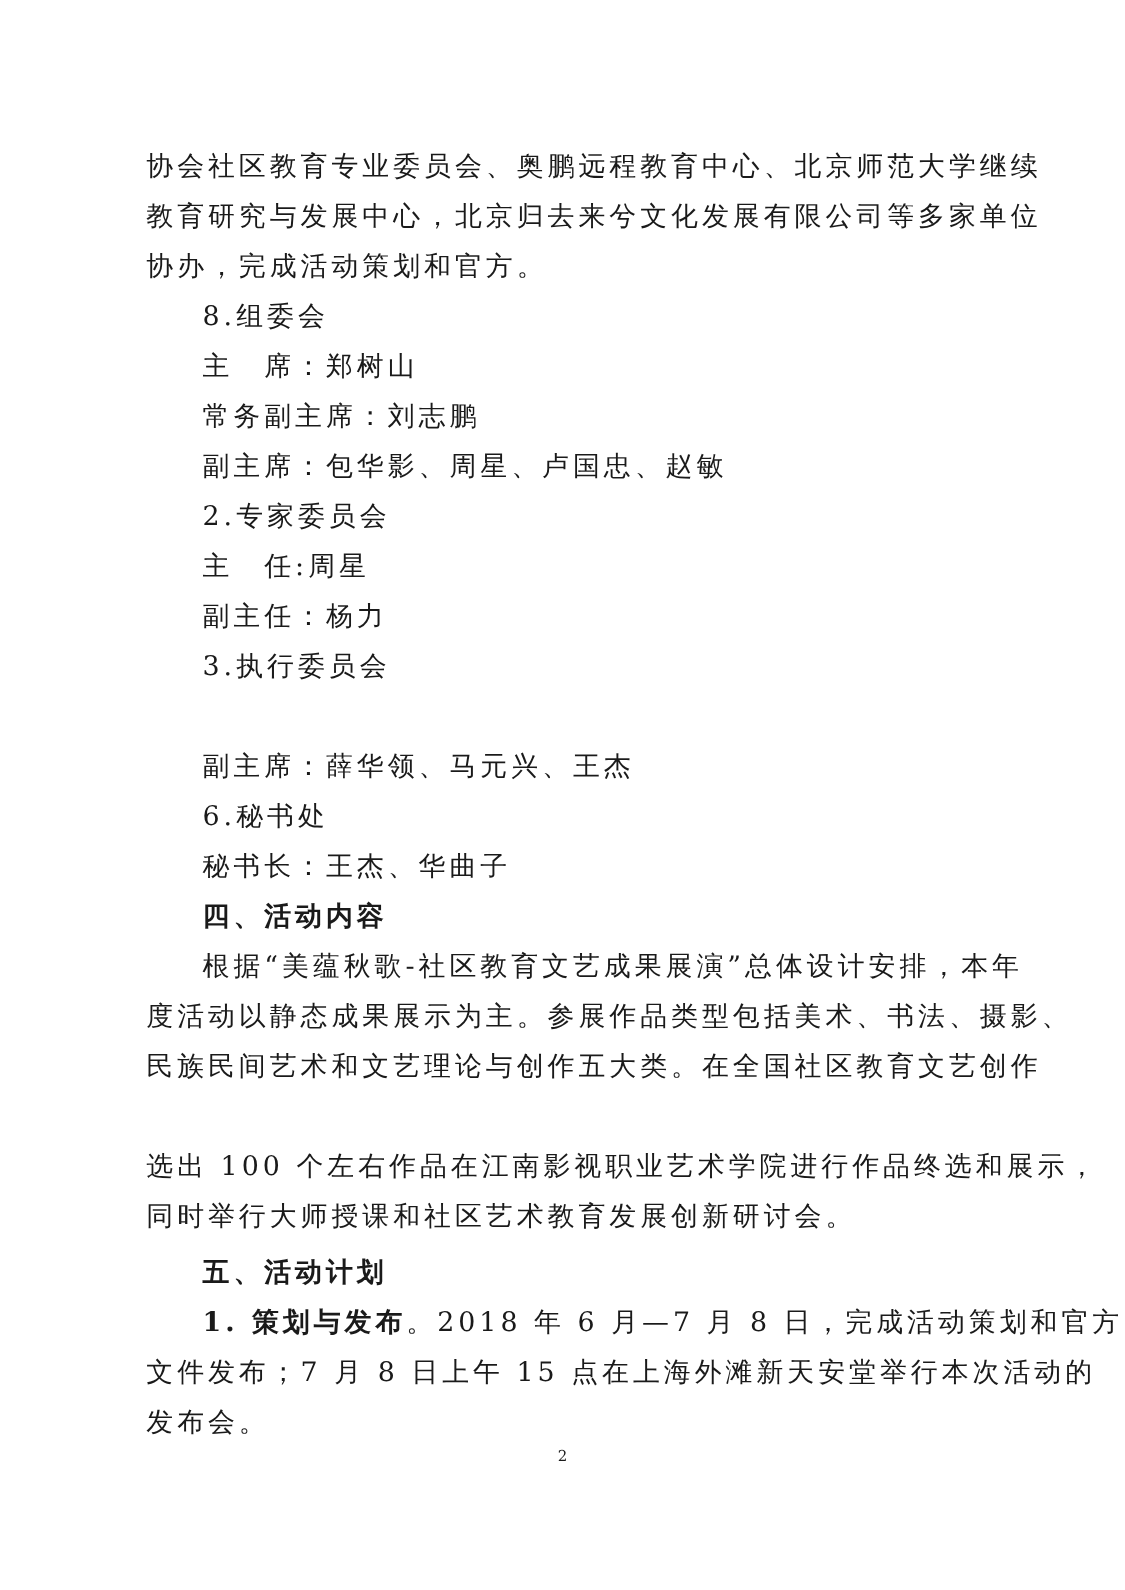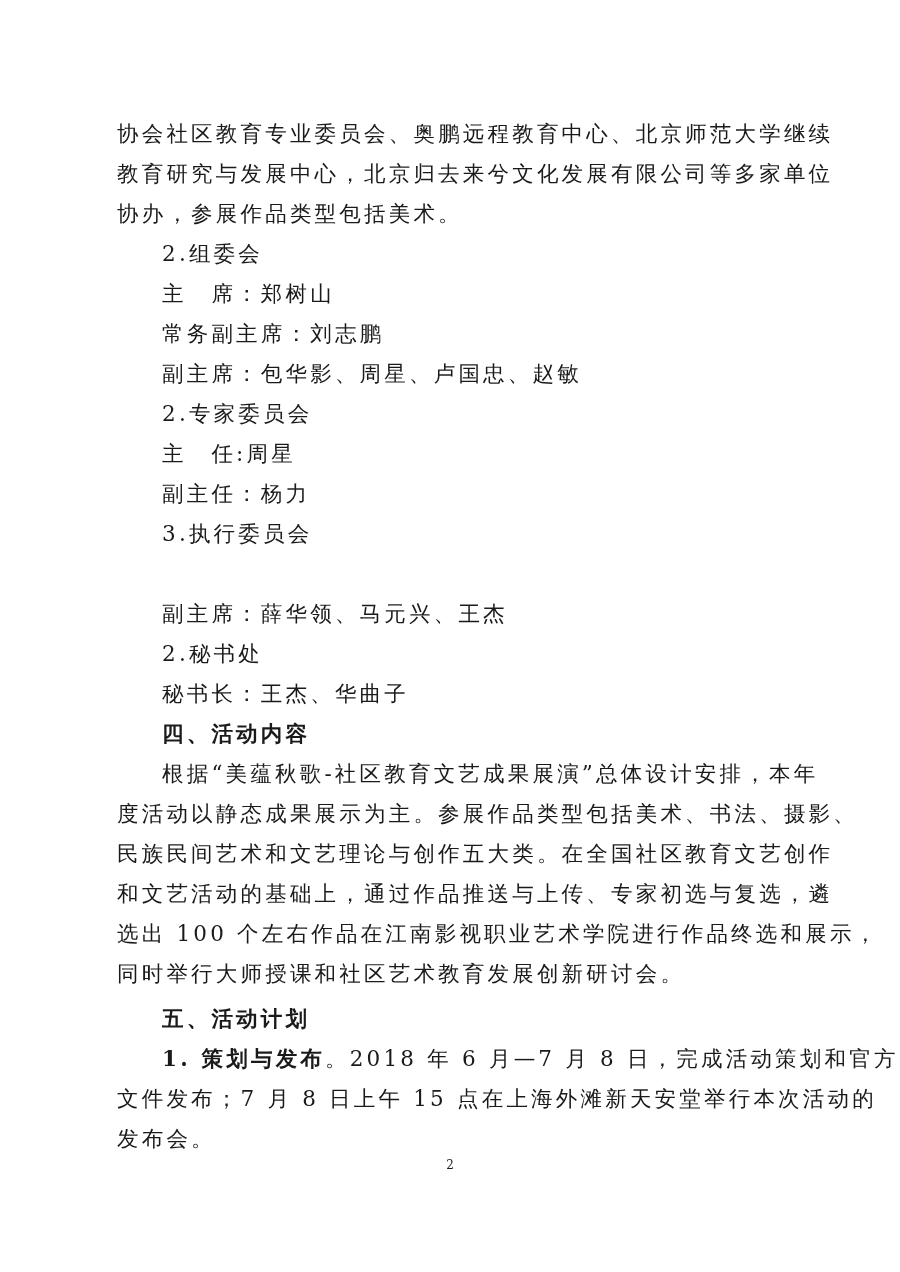--- a/index.html
+++ b/index.html
@@ -15,42 +15,41 @@
     .indent { left: 162px; }
     .bold { font-weight: bold; }
     .pageno { position: absolute; top: 1158px; left: 0; width: 900px; text-align: center; font-size: 12px; }
   </style>
 </head>
 <body>
 
 <div class="page">
   <div class="line" style="top:120px">协会社区教育专业委员会、奥鹏远程教育中心、北京师范大学继续</div>
   <div class="line" style="top:160px">教育研究与发展中心，北京归去来兮文化发展有限公司等多家单位</div>
-  <div class="line" style="top:200px">协办，参展作品类型包括美术。</div>
+  <div class="line" style="top:200px">协办，完成活动策划和官方。</div>
 
-  <div class="line indent" style="top:240px">2.组委会</div>
+  <div class="line indent" style="top:240px">8.组委会</div>
   <div class="line indent" style="top:280px">主　席：郑树山</div>
   <div class="line indent" style="top:360px">副主席：包华影、周星、卢国忠、赵敏</div>
   <div class="line indent" style="top:320px">常务副主席：刘志鹏</div>
 
   <div class="line indent" style="top:400px">2.专家委员会</div>
   <div class="line indent" style="top:440px">主　任:周星</div>
   <div class="line indent" style="top:480px">副主任：杨力</div>
 
   <div class="line indent" style="top:520px">3.执行委员会</div>
   <div class="line indent" style="top:600px">副主席：薛华领、马元兴、王杰</div>
 
-  <div class="line indent" style="top:640px">2.秘书处</div>
+  <div class="line indent" style="top:640px">6.秘书处</div>
   <div class="line indent" style="top:680px">秘书长：王杰、华曲子</div>
 
   <div class="line indent bold" style="top:720px">四、活动内容</div>
   <div class="line indent" style="top:760px">根据“美蕴秋歌-社区教育文艺成果展演”总体设计安排，本年</div>
   <div class="line" style="top:800px">度活动以静态成果展示为主。参展作品类型包括美术、书法、摄影、</div>
   <div class="line" style="top:840px">民族民间艺术和文艺理论与创作五大类。在全国社区教育文艺创作</div>
-  <div class="line" style="top:880px">和文艺活动的基础上，通过作品推送与上传、专家初选与复选，遴</div>
   <div class="line" style="top:920px">选出 100 个左右作品在江南影视职业艺术学院进行作品终选和展示，</div>
   <div class="line" style="top:960px">同时举行大师授课和社区艺术教育发展创新研讨会。</div>
 
   <div class="line indent bold" style="top:1005px">五、活动计划</div>
   <div class="line indent" style="top:1045px"><span class="bold">1. 策划与发布</span><span>。2018 年 6 月—7 月 8 日，完成活动策划和官方</span></div>
   <div class="line" style="top:1085px">文件发布；7 月 8 日上午 15 点在上海外滩新天安堂举行本次活动的</div>
   <div class="line" style="top:1125px">发布会。</div>
 
   <div class="pageno">2</div>
 </div>

